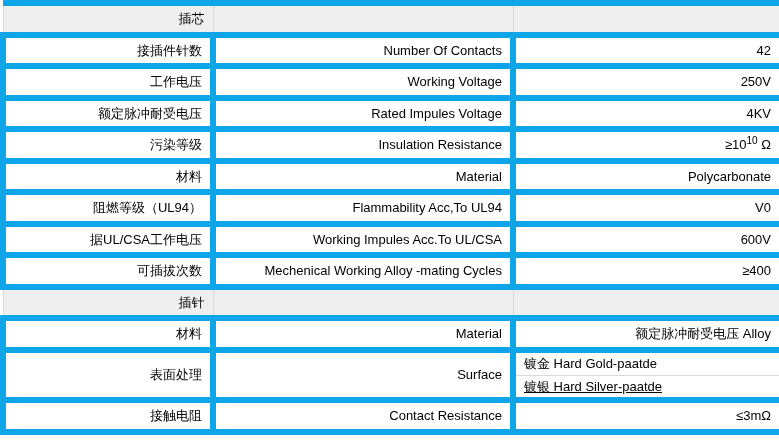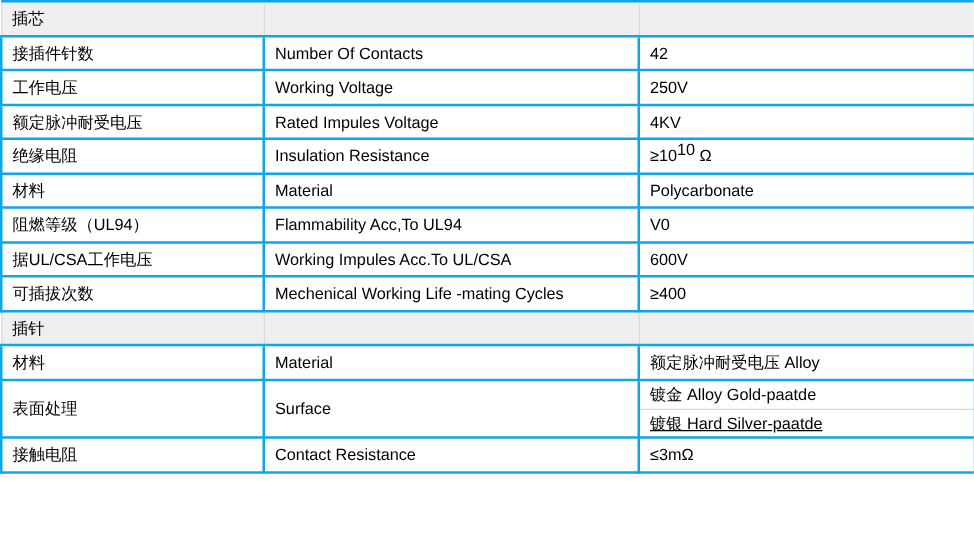--- a/index.html
+++ b/index.html
@@ -14,28 +14,29 @@
     font-size: 13px;
     color: #000000;
     overflow: hidden;
   }
   .spec-table {
     border-collapse: collapse;
     width: 779px;
     table-layout: fixed;
   }
   .spec-table td {
-    border: 2px solid #0ea5e9;
+    border: 6px solid #0ea5e9;
     padding: 4px 8px;
     vertical-align: middle;
     line-height: 1.35;
     font-size: 13px;
     height: 22px;
     box-sizing: border-box;
     word-wrap: break-word;
+    text-align: right;
   }
   .col-cn { width: 210px; }
   .col-en { width: 300px; }
   .col-val { width: 269px; }
 
   tr.section td {
     background: #efefef;
     border-left: 1px solid #d9d9d9;
     border-right: 1px solid #d9d9d9;
   }
@@ -53,21 +54,21 @@
     box-sizing: border-box;
     height: 22px;
     display: flex;
     align-items: center;
   }
   .stack-cell .sub + .sub {
     border-top: 1px solid #d9d9d9;
     text-decoration: underline;
   }
   sup {
-    font-size: 13px;
+    font-size: 10px;
     vertical-align: super;
     line-height: 0;
   }
   .nowrap { white-space: nowrap; }
 </style>
 </head>
 <body>
 
 <table class="spec-table">
   <colgroup>
@@ -92,61 +93,61 @@
       <td>工作电压</td>
       <td>Working Voltage</td>
       <td>250V</td>
     </tr>
     <tr>
       <td>额定脉冲耐受电压</td>
       <td>Rated Impules Voltage</td>
       <td>4KV</td>
     </tr>
     <tr>
-      <td>绝缘电阻</td>
+      <td>污染等级</td>
       <td>Insulation Resistance</td>
       <td class="nowrap"><span>≥10</span><sup>10</sup><span> Ω</span></td>
     </tr>
     <tr>
       <td>材料</td>
       <td>Material</td>
       <td>Polycarbonate</td>
     </tr>
     <tr>
       <td>阻燃等级（UL94）</td>
       <td>Flammability Acc,To UL94</td>
       <td>V0</td>
     </tr>
     <tr>
       <td>据UL/CSA工作电压</td>
       <td>Working Impules Acc.To UL/CSA</td>
       <td>600V</td>
     </tr>
     <tr>
       <td>可插拔次数</td>
-      <td>Mechenical Working Life -mating Cycles</td>
+      <td>Mechenical Working Alloy -mating Cycles</td>
       <td>≥400</td>
     </tr>
 
     <tr class="section">
       <td class="first section-label">插针</td>
       <td></td>
       <td></td>
     </tr>
 
     <tr>
       <td>材料</td>
       <td>Material</td>
       <td>额定脉冲耐受电压 Alloy</td>
     </tr>
     <tr>
       <td>表面处理</td>
       <td>Surface</td>
       <td class="stack-cell">
-        <div class="sub">镀金 Alloy Gold-paatde</div>
+        <div class="sub">镀金 Hard Gold-paatde</div>
         <div class="sub">镀银 Hard Silver-paatde</div>
       </td>
     </tr>
     <tr>
       <td>接触电阻</td>
       <td>Contact Resistance</td>
       <td>≤3mΩ</td>
     </tr>
 
   </tbody>

